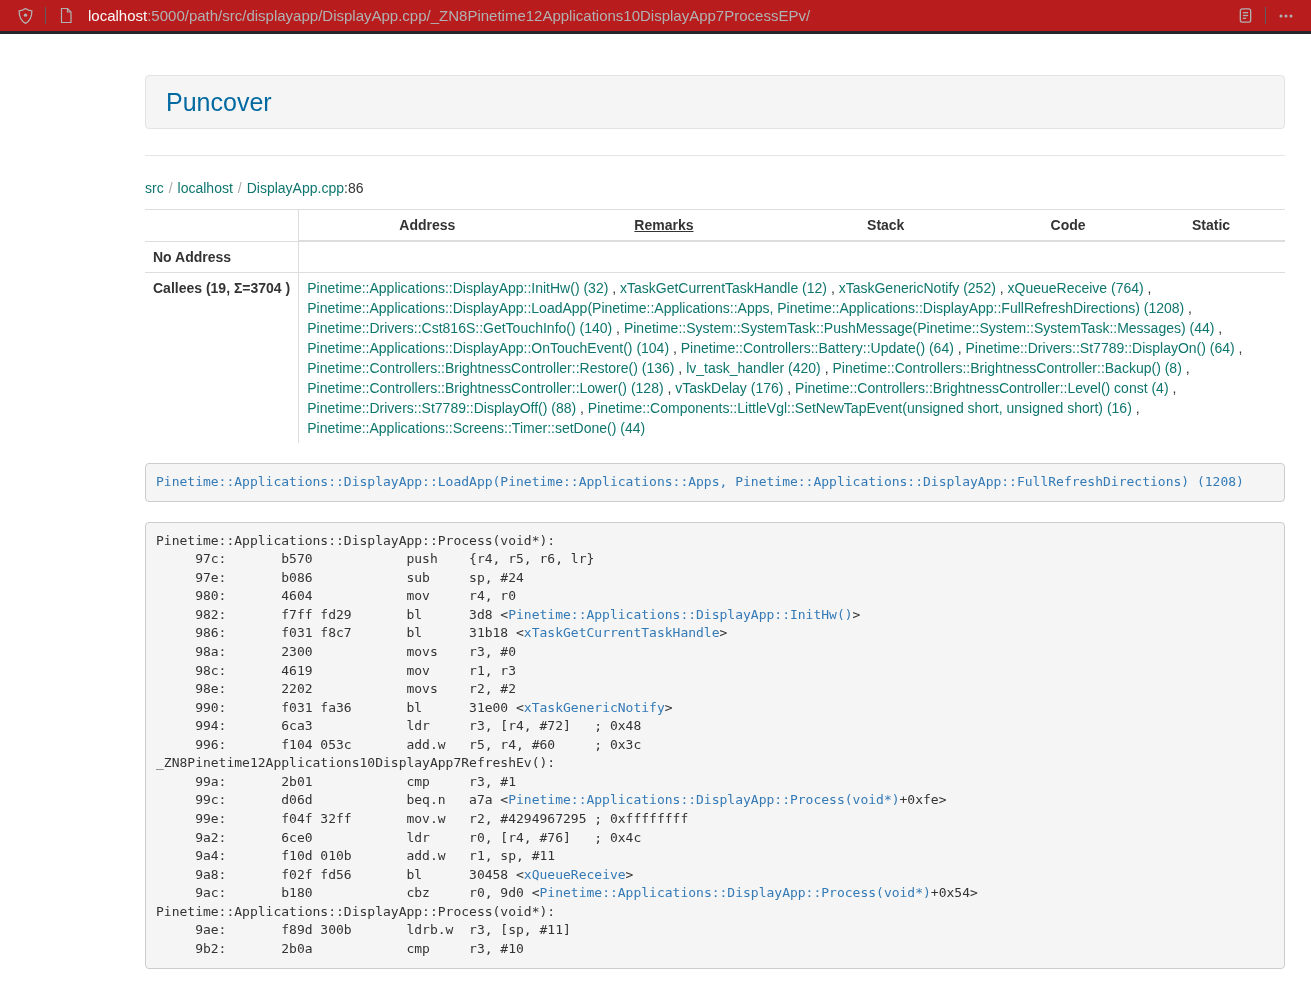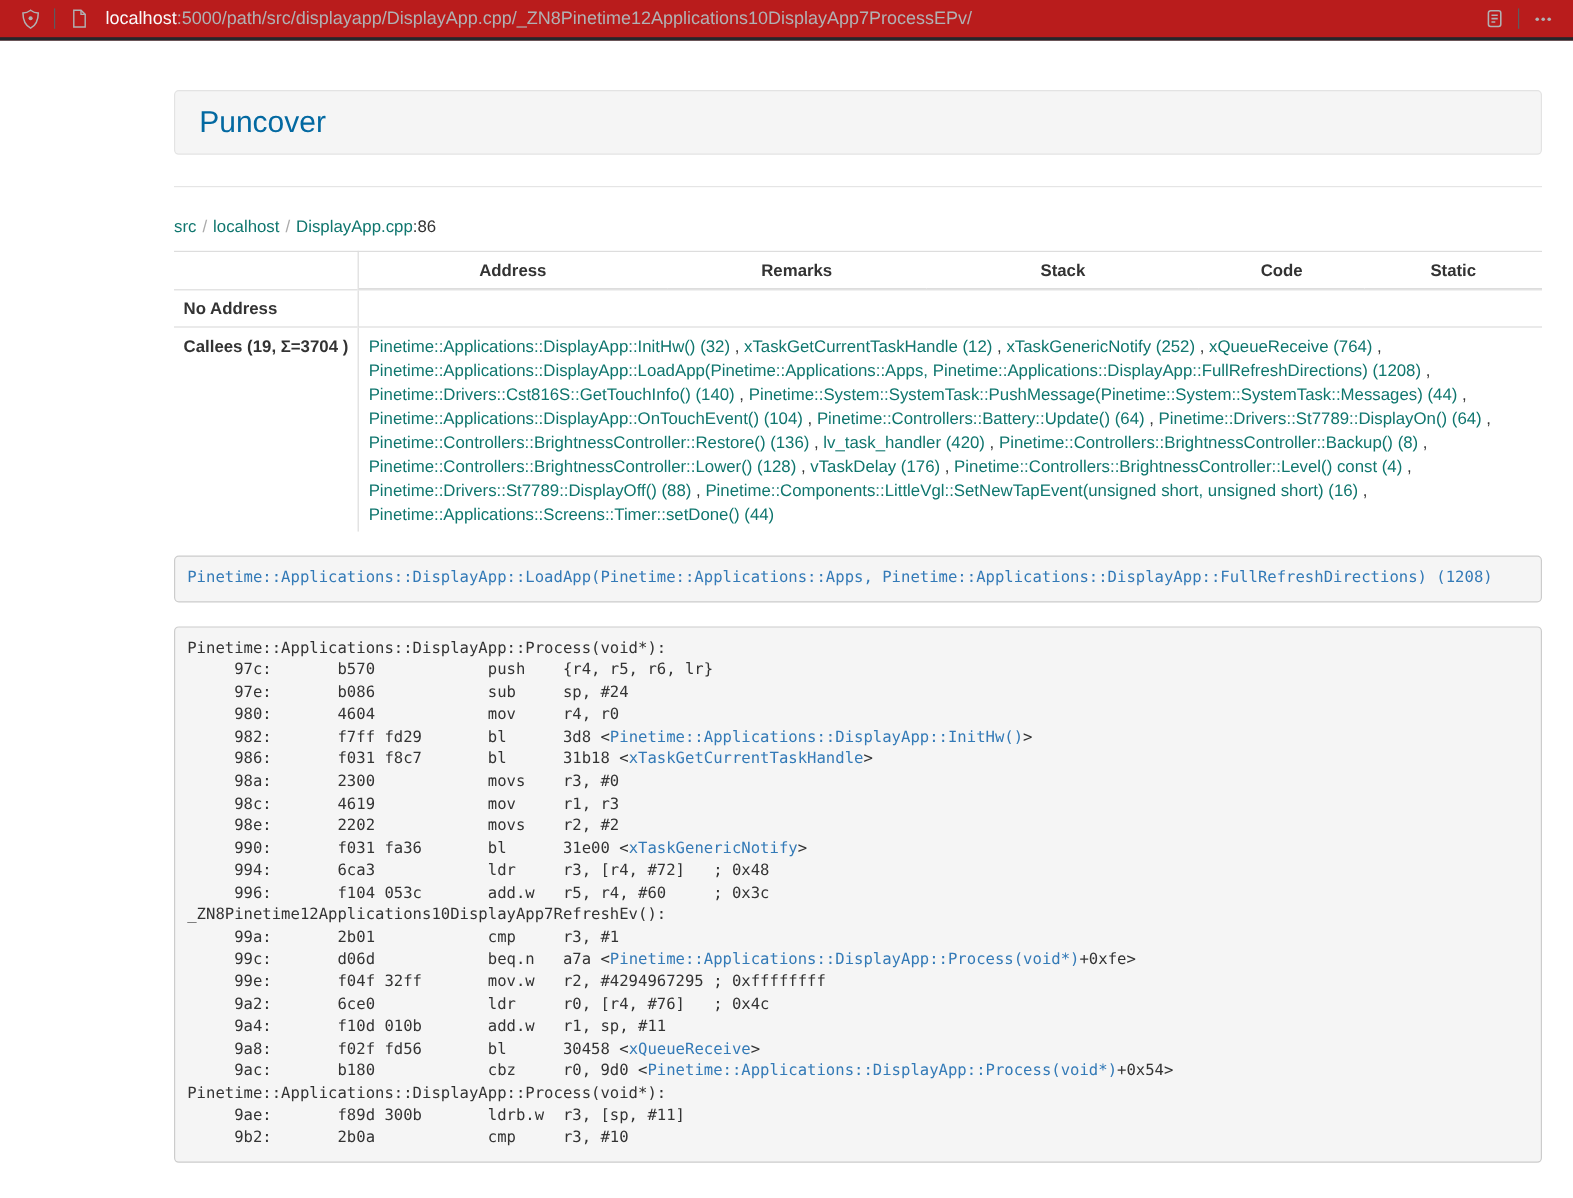--- a/index.html
+++ b/index.html
@@ -70,21 +70,21 @@
   }
   .ftable td.nopad { padding: 0; }
   table.inner { width: 100%; border-collapse: collapse; }
   .inner th, .inner td {
     padding: 5px 8px;
     text-align: center;
     font-size: 14px;
     line-height: 20px;
   }
   .inner th { font-weight: bold; border-bottom: 1px solid #ddd; }
-  .col-address { width: 26%; } .col-remarks { width: 22%; }
+  .col-address { width: 26%; } .col-remarks { width: 22%; text-decoration: underline; }
   .col-stack { width: 23%; } .col-code { width: 14%; } .col-static { width: 15%; }
   .pkg-icon { display: inline-block; vertical-align: -2px; margin-right: 5px; }
   
   pre.codebox {
     font-family: "DejaVu Sans Mono", monospace;
     font-size: 13px;
     line-height: 1.42857;
     background: #f5f5f5;
     border: 1px solid #ccc;
     border-radius: 4px;

